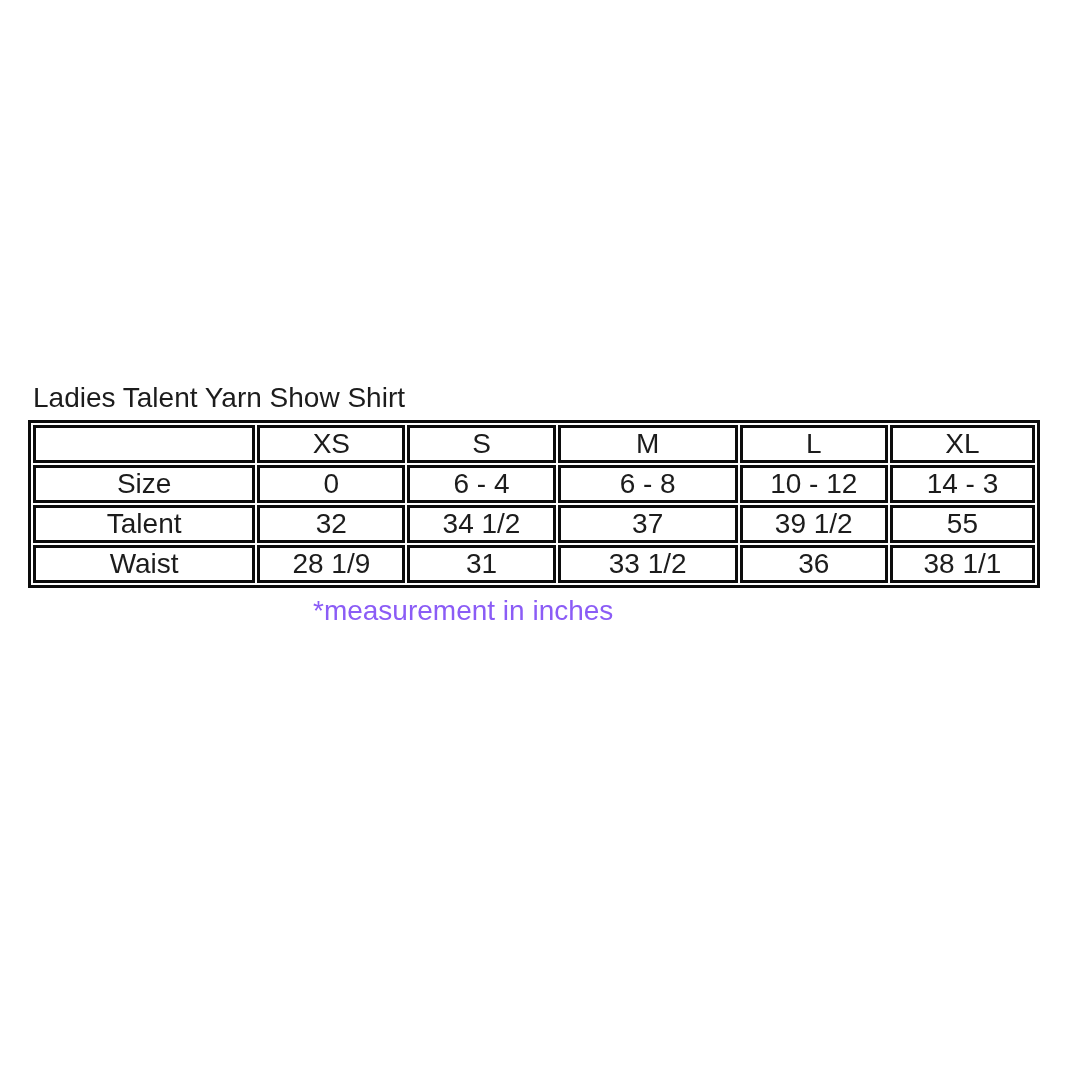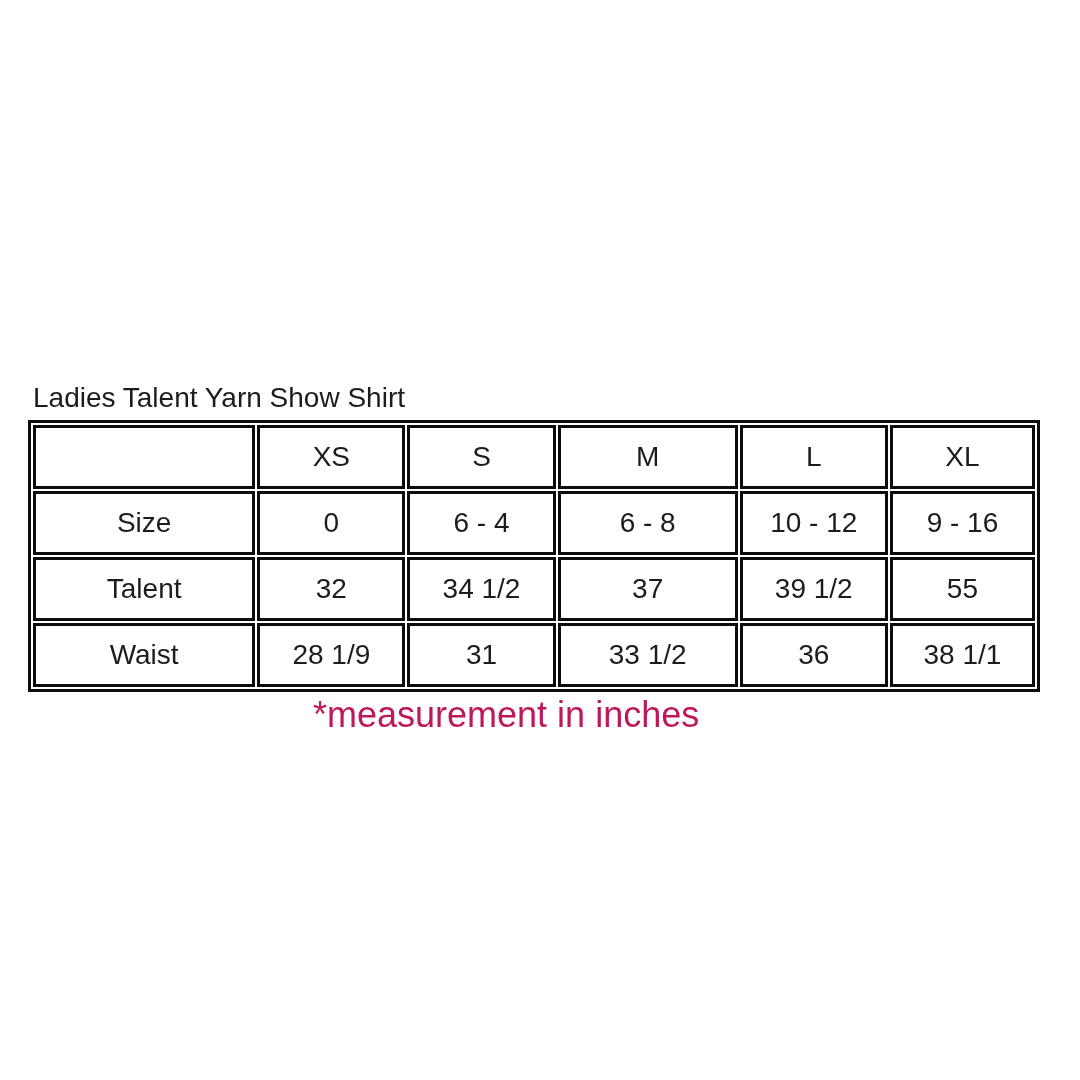--- a/index.html
+++ b/index.html
@@ -36,37 +36,37 @@
     table-layout: fixed;
     border-collapse: separate;
     border-spacing: 2px;
     border: 3px solid #0c0c0c;
     background: #ffffff;
   }
   table.size-chart th,
   table.size-chart td {
     border: 3px solid #0c0c0c;
     height: 32px;
-    padding: 13px;
+    padding: 0;
     text-align: center;
     vertical-align: middle;
     font-size: 28px;
     font-weight: 400;
     color: #1c1c1c;
     background: #ffffff;
     overflow: hidden;
     white-space: nowrap;
   }
   .footnote {
     margin-top: 8px;
     margin-left: 285px;
-    font-size: 36px;
+    font-size: 28px;
     line-height: 30px;
     font-weight: 400;
-    color: #be185d;
+    color: #8b5cf6;
   }
 </style>
 </head>
 <body>
 
 <div class="canvas">
   <div class="content">
 
     <div class="chart-title">Ladies Talent Yarn Show Shirt</div>
 
@@ -89,21 +89,21 @@
           <th>XL</th>
         </tr>
       </thead>
       <tbody>
         <tr>
           <td>Size</td>
           <td>0</td>
           <td>6 - 4</td>
           <td>6 - 8</td>
           <td>10 - 12</td>
-          <td>9 - 16</td>
+          <td>14 - 3</td>
         </tr>
         <tr>
           <td>Talent</td>
           <td>32</td>
           <td>34 1/2</td>
           <td>37</td>
           <td>39 1/2</td>
           <td>55</td>
         </tr>
         <tr>

